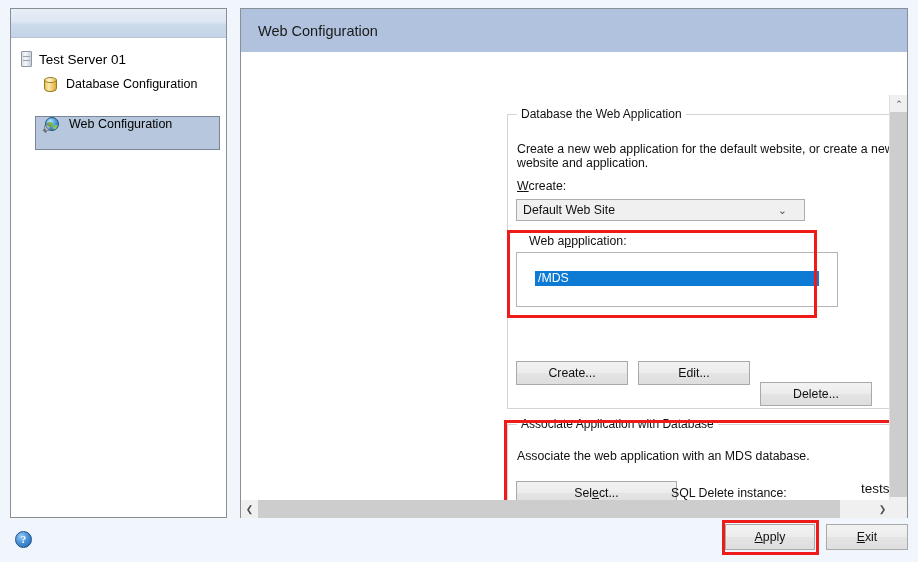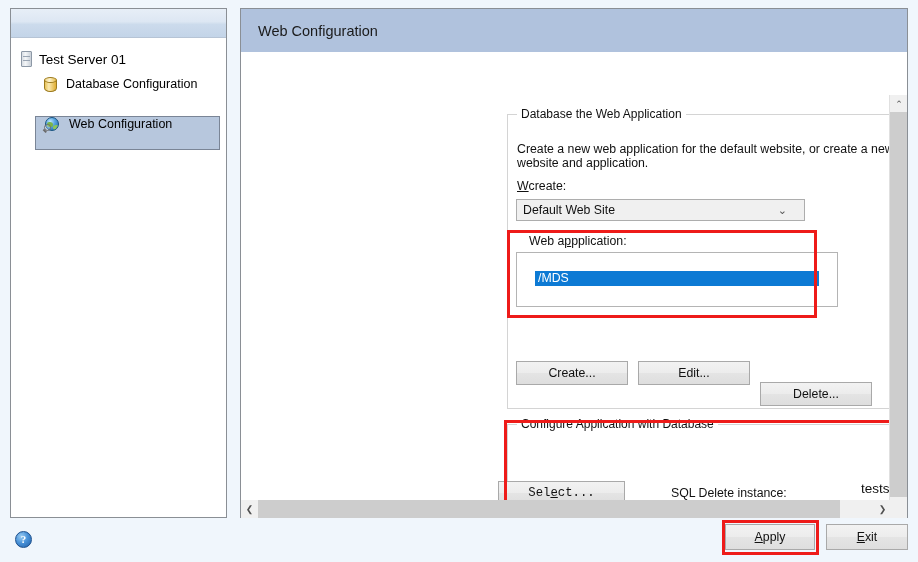--- a/index.html
+++ b/index.html
@@ -282,21 +282,21 @@
     font-size: 12.3px;
     color: #111;
     display: flex;
     align-items: center;
     justify-content: center;
     cursor: default;
   }
   #btn-create { left: 275px; top: 309px; width: 112px; height: 24px; }
   #btn-edit   { left: 397px; top: 309px; width: 112px; height: 24px; }
   #btn-delete { left: 519px; top: 309px; width: 112px; height: 24px; margin-top: 21px; }
-  #btn-select { left: 257px; top: 429px; width: 127px; height: 24px; font-family: Liberation Mono, monospace; }
+  #btn-select { left: 275px; top: 429px; width: 161px; height: 24px; }
 
   .value-text {
     position: absolute;
     font-size: 13.5px;
     color: #111;
     white-space: nowrap;
   }
 
   
   .redbox {
@@ -456,23 +456,24 @@
 
       <div id="webapp-list">
         <div class="list-item selected">/MDS</div>
       </div>
 
       <div class="btn" id="btn-edit">Edit...</div>
       <div class="btn" id="btn-create">Create...</div>
       <div class="btn" id="btn-delete">Delete...</div>
 
       <div class="group" id="group-associate">
-        <span class="legend">Configure Application with Database</span>
-      </div>
-
+        <span class="legend">Associate Application with Database</span>
+      </div>
+
+      <div class="group-desc" style="left:276px; top:397px;">Associate the web application with an MDS database.</div>
 
       <div class="btn" id="btn-select">
           <span>Sel</span>
           <span class="acc">e</span>
           <span>ct...</span>
         </div>
 
       <div class="field-label" style="left:430px; top:434px;">SQL Delete instance:</div>
       <div class="field-label" style="left:430px; top:455px;">Database:</div>
 

